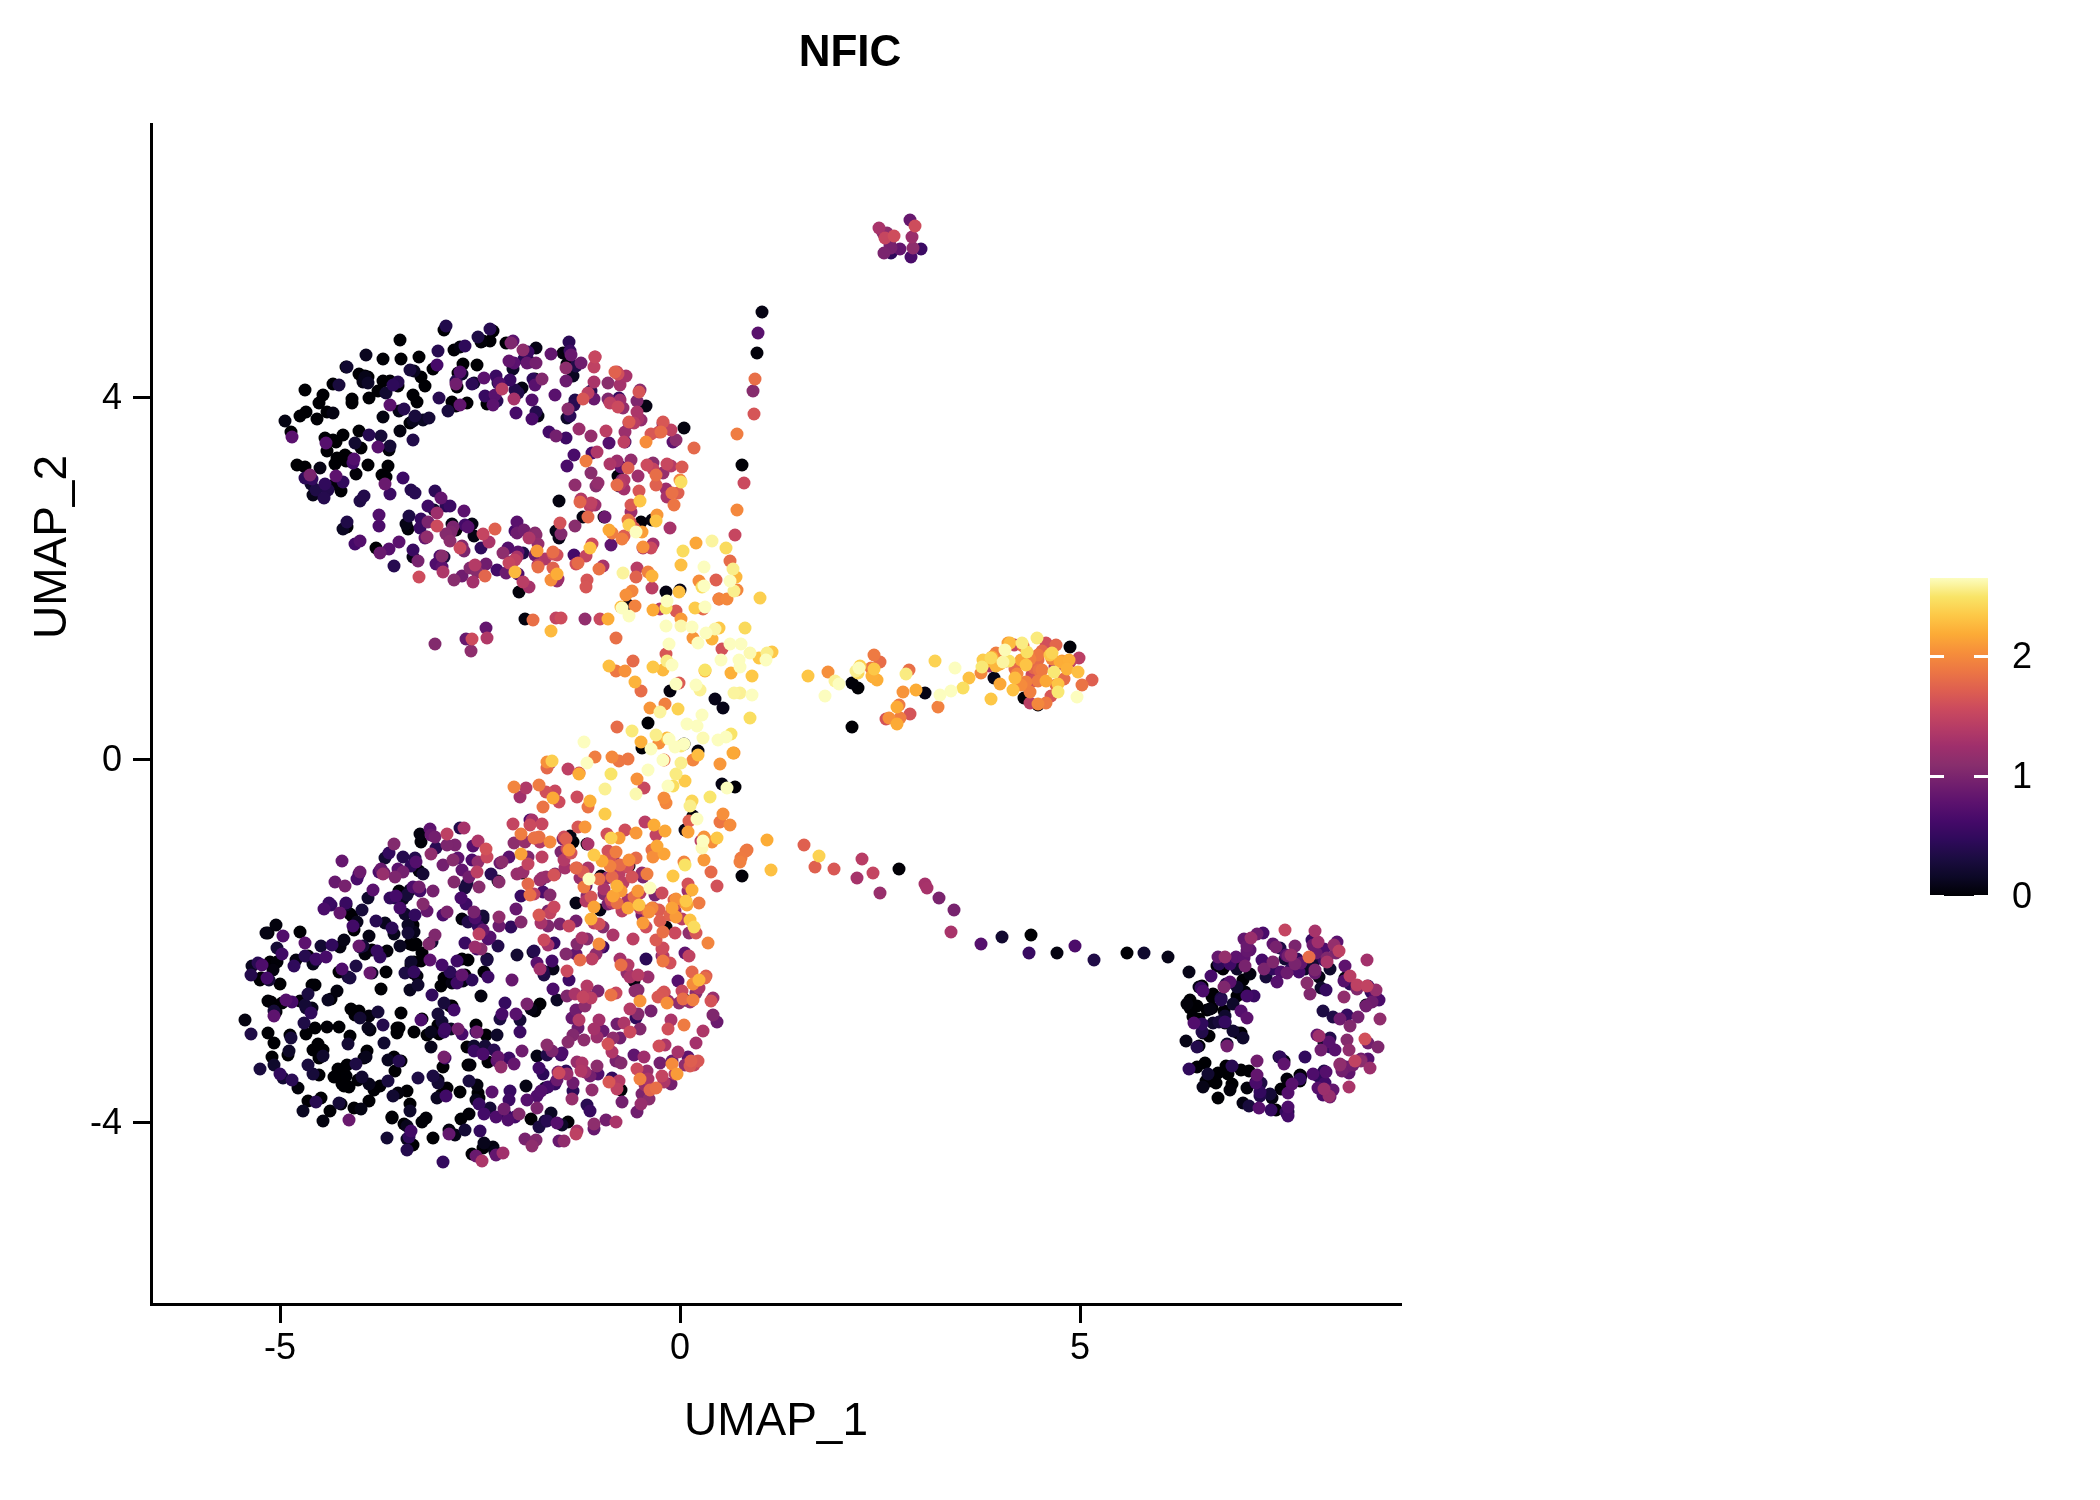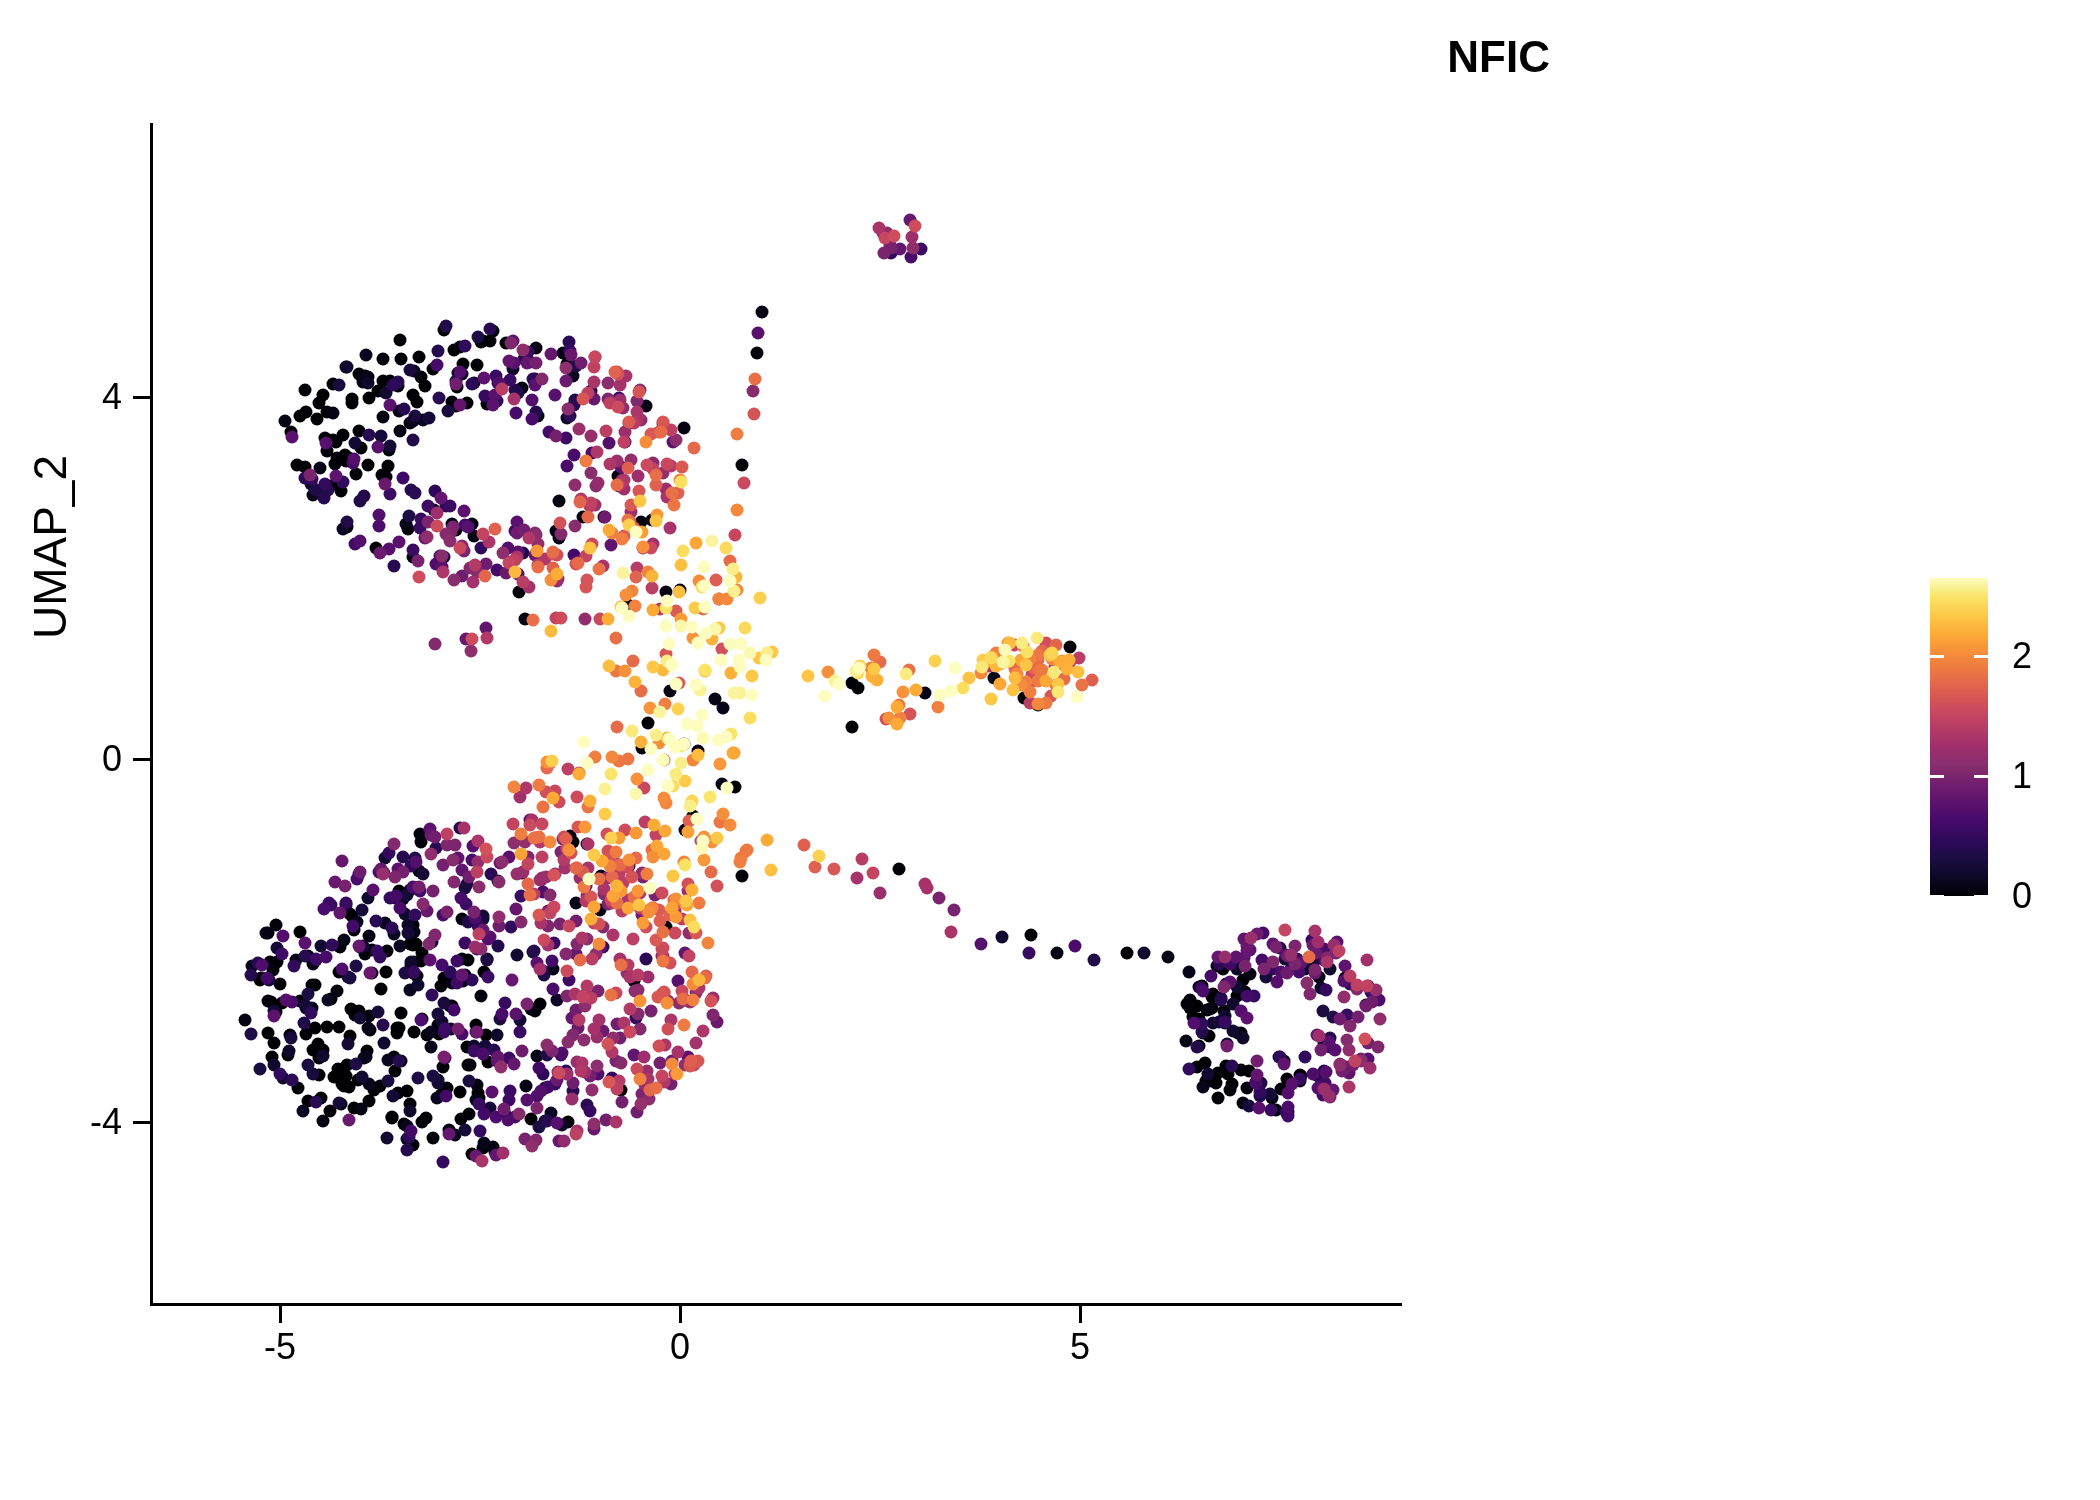--- a/index.html
+++ b/index.html
@@ -5,21 +5,21 @@
   html,body{margin:0;padding:0;background:#ffffff;}
   body{
     width:2100px;height:1500px;
     font-family:"Liberation Sans",sans-serif;
     color:#000;
     overflow:hidden;
     position:relative;
   }
   #root{position:absolute;inset:0;}
   
-  .title-wrap{position:absolute;left:150px;top:32px;width:1400px;text-align:right;}
+  .title-wrap{position:absolute;left:150px;top:26px;width:1400px;text-align:center;}
 
   
   #panel{
     position:absolute;
     left:152px; top:125px;
     width:1248px; height:1178px;
     background:#ffffff;
     overflow:hidden;
   }
   #points{position:absolute;inset:0;}
@@ -1950,20 +1950,21 @@
     </div>
   <div id="x-ticks">
       <div class="tick xtick" style="left: 279px;"></div>
       <div class="xtick-label" style="left: 280px;">-5</div>
       <div class="tick xtick" style="left: 679px;"></div>
       <div class="xtick-label" style="left: 680px;">0</div>
       <div class="tick xtick" style="left: 1079px;"></div>
       <div class="xtick-label" style="left: 1080px;">5</div>
     </div>
 
+  <div class="axis-title-x">UMAP_1</div>
   <div class="axis-title-y">UMAP_2</div>
 
   <div id="legend">
     <div id="colorbar" style="background: linear-gradient(to top, rgb(0, 0, 4), rgb(12, 8, 38), rgb(27, 12, 65), rgb(47, 10, 91), rgb(69, 10, 105), rgb(92, 18, 110), rgb(114, 31, 110), rgb(136, 46, 109), rgb(159, 47, 108), rgb(182, 60, 102), rgb(203, 74, 94), rgb(222, 95, 80), rgb(236, 118, 68), rgb(246, 142, 59), rgb(252, 171, 54), rgb(253, 200, 71), rgb(249, 228, 103), rgb(252, 253, 191));"></div>
     <div id="cb-ticks">
         <div class="cb-tick left" style="top: 77px;"></div>
         <div class="cb-tick right" style="top: 77px;"></div>
         <div class="cb-label" style="top: 78px;">2</div>
         <div class="cb-tick left" style="top: 197px;"></div>
         <div class="cb-tick right" style="top: 197px;"></div>

